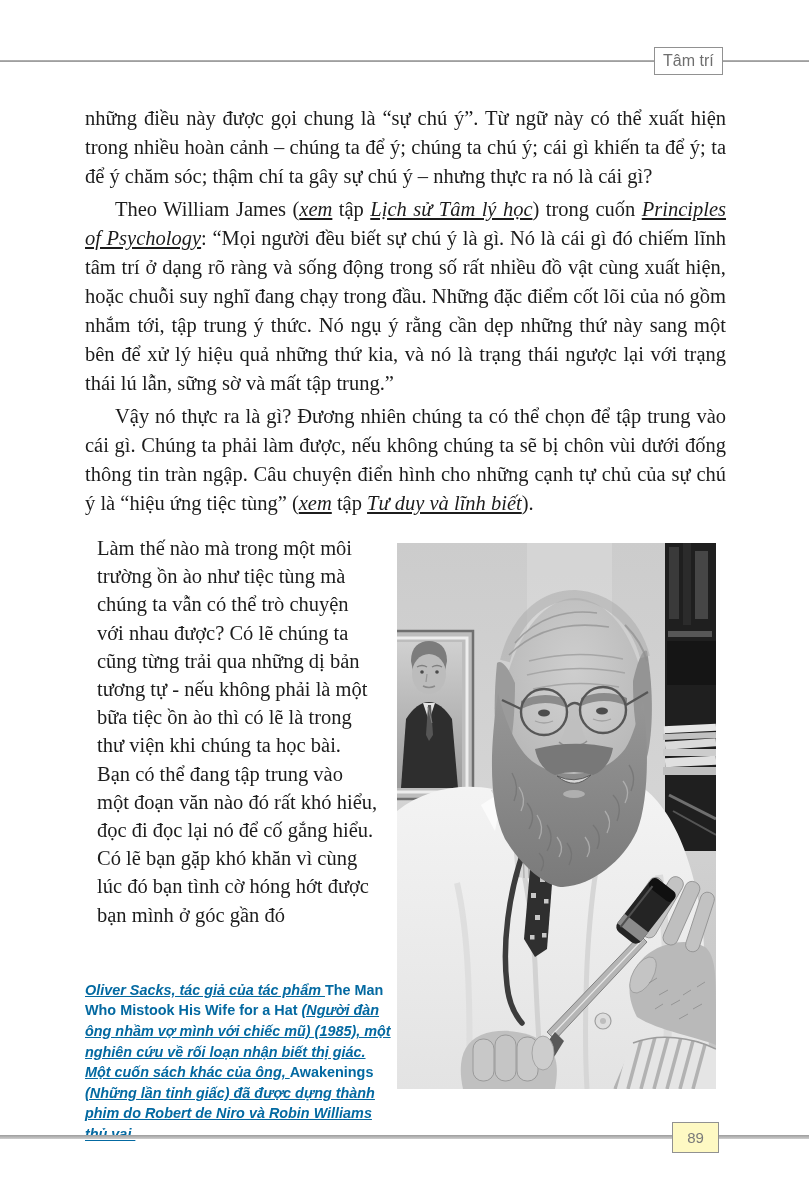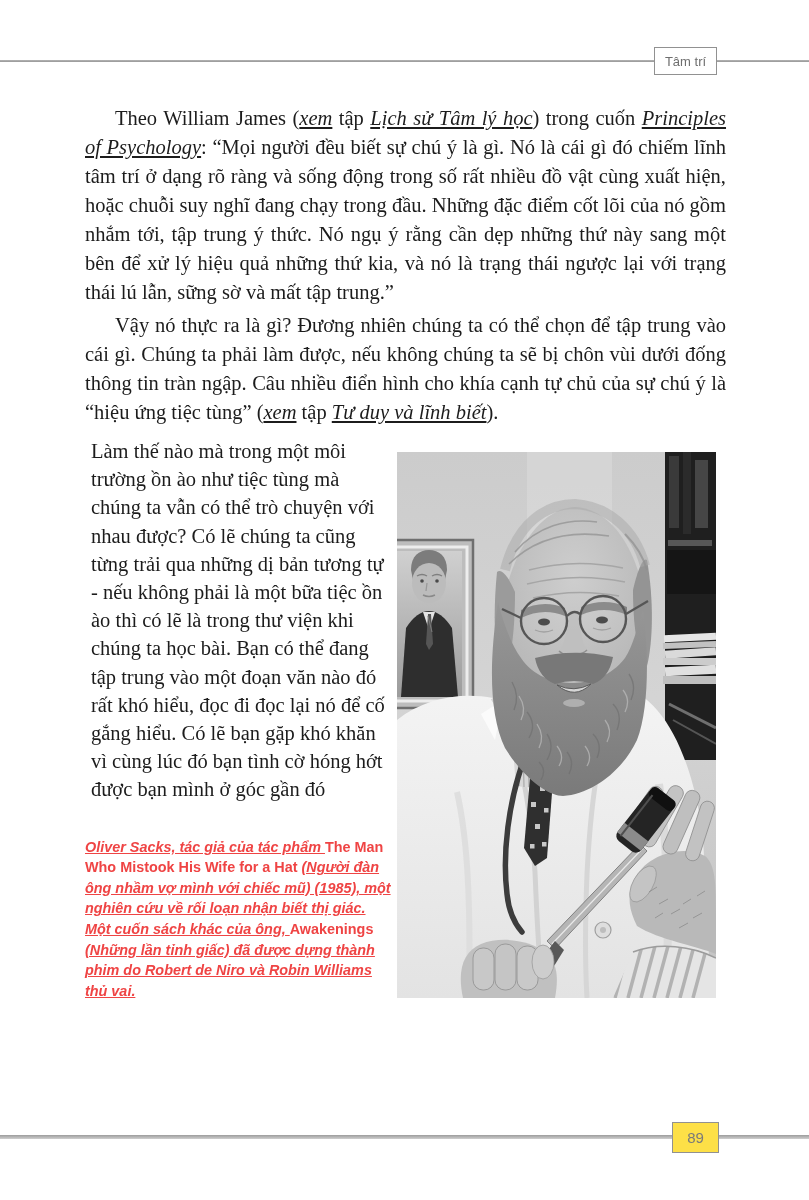--- a/index.html
+++ b/index.html
@@ -8,55 +8,56 @@
     position:relative; width:809px; height:1200px; background:#ffffff;
     overflow:hidden; margin:0 auto;
     font-family:"Liberation Serif","DejaVu Serif",serif;
   }
   
   .header-rule { position:absolute; left:0; top:60px; width:809px; height:2px;
     background:linear-gradient(#b5b5b5,#989898); }
   .header-tab { position:absolute; left:654px; top:47px; min-width:63px; height:28px;
     background:#fff; border:1.5px solid #919191; z-index:2;
     display:flex; align-items:center; justify-content:center; padding:0 8px;
-    font-family:"Liberation Sans","DejaVu Sans",sans-serif; font-size:13px; color:#6e6e6e; }
+    font-family:"Liberation Sans","DejaVu Sans",sans-serif; font-size:16px; color:#6e6e6e; }
   .footer-rule { position:absolute; left:0; top:1135px; width:809px; height:4px;
     background:linear-gradient(#9d9d9d,#cfcfcf); }
   .footer-tab { position:absolute; left:672px; top:1122px; width:47px; height:31px;
-    background:#fde047; border:1.5px solid #919191; z-index:2;
+    background:#fef9c3; border:1.5px solid #919191; z-index:2;
     display:flex; align-items:center; justify-content:center;
     font-family:"Liberation Sans","DejaVu Sans",sans-serif; font-size:15px; color:#7a7a7a; }
   
   .content { position:absolute; left:85px; top:104px; width:641px;
     font-size:20.5px; line-height:29px; color:#1c1c1c; }
   .para { text-align:justify; margin:0 0 4px 0; }
   .para.indent { text-indent:30px; }
   .it { font-style:italic;text-decoration:underline; }
   .row { display:flex; align-items:flex-start; margin-top:2px; }
   .left-col { width:312px; flex:0 0 312px; }
-  .col-para { text-align:left; line-height:28.2px; margin:6px; padding-right:6px; }
-  .caption { margin-top:33px; width:308px;
+  .col-para { text-align:left; line-height:28.2px; margin:12px; padding-right:6px; }
+  .caption { margin-top:51px; width:308px;
     font-family:"Liberation Sans","DejaVu Sans",sans-serif;
-    font-size:14.4px; line-height:20.6px; font-weight:bold; color:#ef4444; }
+    font-size:14.4px; line-height:20.6px; font-weight:bold; color:#0369a1; }
   .photo { width:319px; height:546px; flex:0 0 319px; margin-top:21px; }
   .photo svg { display:block; }
 </style>
 </head>
 <body>
 
 <div class="page">
 
   <div class="header-rule"></div>
   <div class="header-tab">
     <span>Tâm trí</span>
   </div>
 
   <div class="content">
+    <p class="para"><span>những điều này được gọi chung là “sự chú ý”. Từ ngữ này có thể xuất hiện trong nhiều hoàn cảnh – chúng ta để ý; chúng ta chú ý; cái gì khiến ta để ý; ta để ý chăm sóc; thậm chí ta gây sự chú ý – nhưng thực ra nó là cái gì?</span></p>
     <p class="para indent"><span>Theo William James (</span><span class="it">xem</span><span> tập </span><span class="it">Lịch sử Tâm lý học</span><span>) trong cuốn </span><span class="it">Principles of Psychology</span><span>: “Mọi người đều biết sự chú ý là gì. Nó là cái gì đó chiếm lĩnh tâm trí ở dạng rõ ràng và sống động trong số rất nhiều đồ vật cùng xuất hiện, hoặc chuỗi suy nghĩ đang chạy trong đầu. Những đặc điểm cốt lõi của nó gồm nhắm tới, tập trung ý thức. Nó ngụ ý rằng cần dẹp những thứ này sang một bên để xử lý hiệu quả những thứ kia, và nó là trạng thái ngược lại với trạng thái lú lẫn, sững sờ và mất tập trung.”</span></p>
-    <p class="para indent"><span>Vậy nó thực ra là gì? Đương nhiên chúng ta có thể chọn để tập trung vào cái gì. Chúng ta phải làm được, nếu không chúng ta sẽ bị chôn vùi dưới đống thông tin tràn ngập. Câu nhiều điển hình cho khía cạnh tự chủ của sự chú ý là “hiệu ứng tiệc tùng” (</span><span class="it">xem</span><span> tập </span><span class="it">Tư duy và lĩnh biết</span><span>).</span></p>
+    <p class="para indent"><span>Vậy nó thực ra là gì? Đương nhiên chúng ta có thể chọn để tập trung vào cái gì. Chúng ta phải làm được, nếu không chúng ta sẽ bị chôn vùi dưới đống thông tin tràn ngập. Câu chuyện điển hình cho những cạnh tự chủ của sự chú ý là “hiệu ứng tiệc tùng” (</span><span class="it">xem</span><span> tập </span><span class="it">Tư duy và lĩnh biết</span><span>).</span></p>
 
     <div class="row">
       <div class="left-col">
         <p class="col-para"><span>Làm thế nào mà trong một môi trường ồn ào như tiệc tùng mà chúng ta vẫn có thể trò chuyện với nhau được? Có lẽ chúng ta cũng từng trải qua những dị bản tương tự - nếu không phải là một bữa tiệc ồn ào thì có lẽ là trong thư viện khi chúng ta học bài. Bạn có thể đang tập trung vào một đoạn văn nào đó rất khó hiểu, đọc đi đọc lại nó để cố gắng hiểu. Có lẽ bạn gặp khó khăn vì cùng lúc đó bạn tình cờ hóng hớt được bạn mình ở góc gần đó</span></p>
         <p class="caption"><span class="it">Oliver Sacks, tác giả của tác phẩm </span><span>The Man Who Mistook His Wife for a Hat </span><span class="it">(Người đàn ông nhầm vợ mình với chiếc mũ) (1985), một nghiên cứu về rối loạn nhận biết thị giác. Một cuốn sách khác của ông, </span><span>Awakenings </span><span class="it">(Những lần tỉnh giấc) đã được dựng thành phim do Robert de Niro và Robin Williams thủ vai.</span></p>
       </div>
 
       <div class="photo">
         <svg viewBox="0 0 319 546" width="319" height="546" xmlns="http://www.w3.org/2000/svg">
           <defs>

